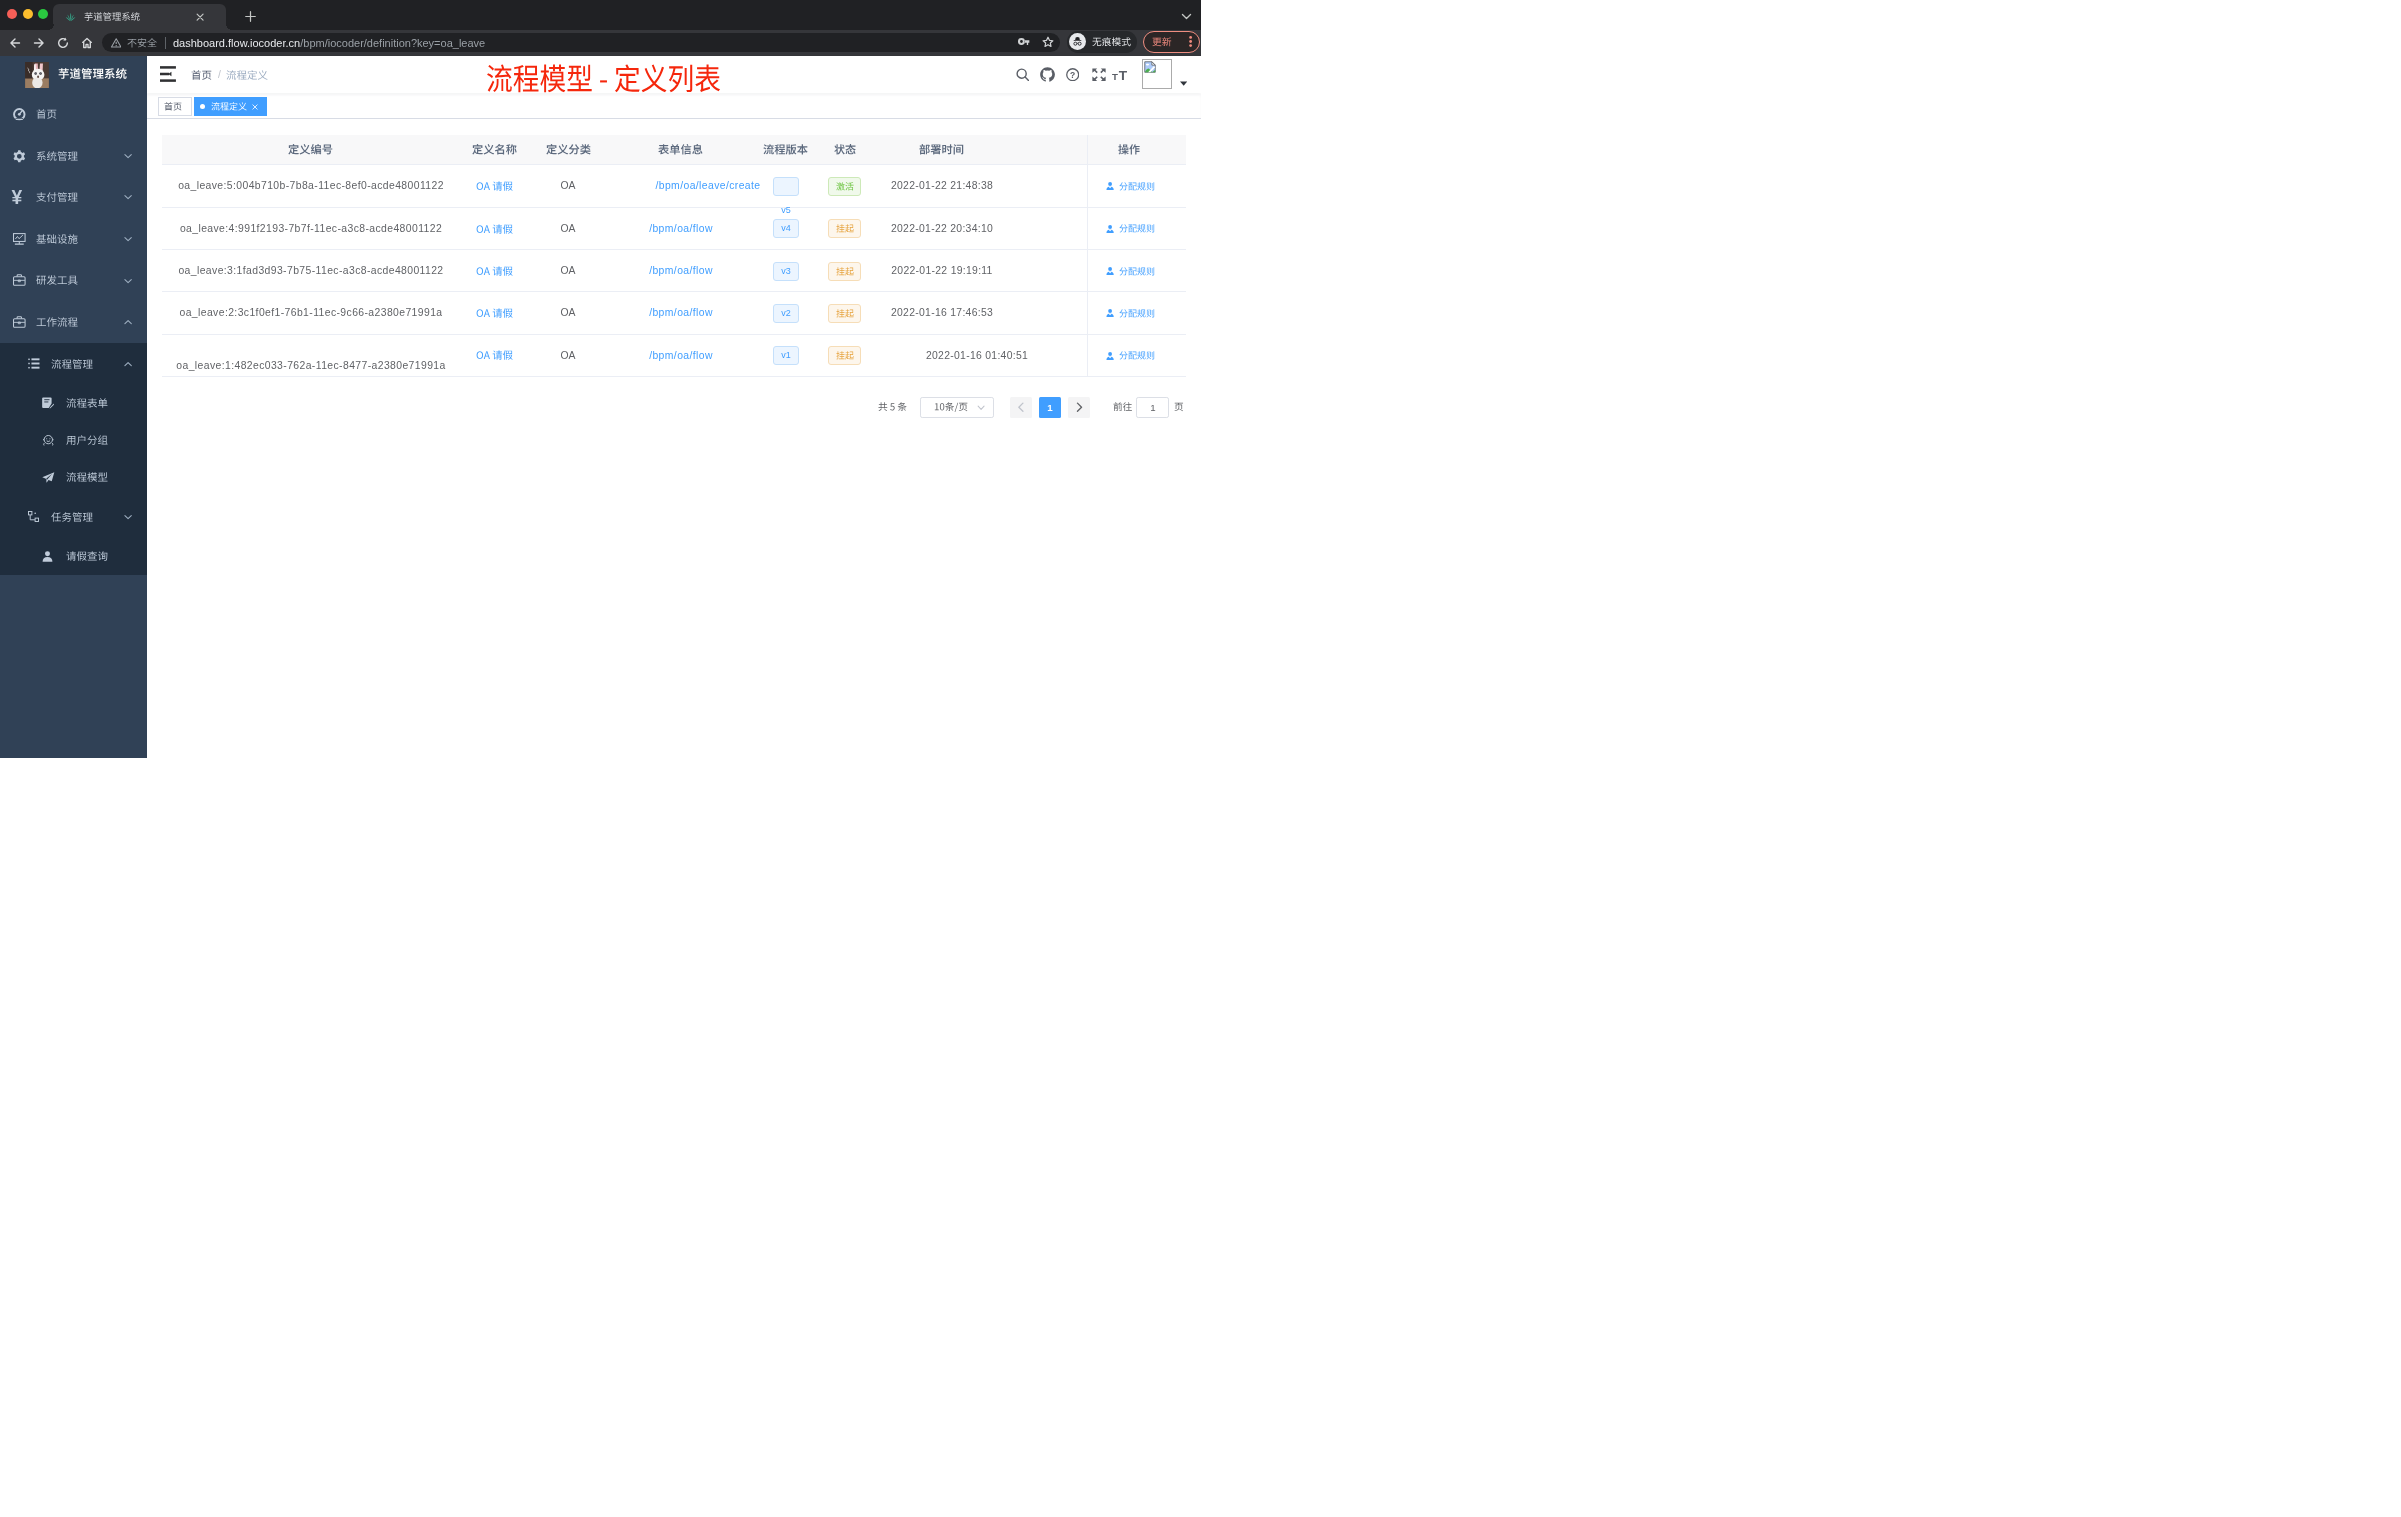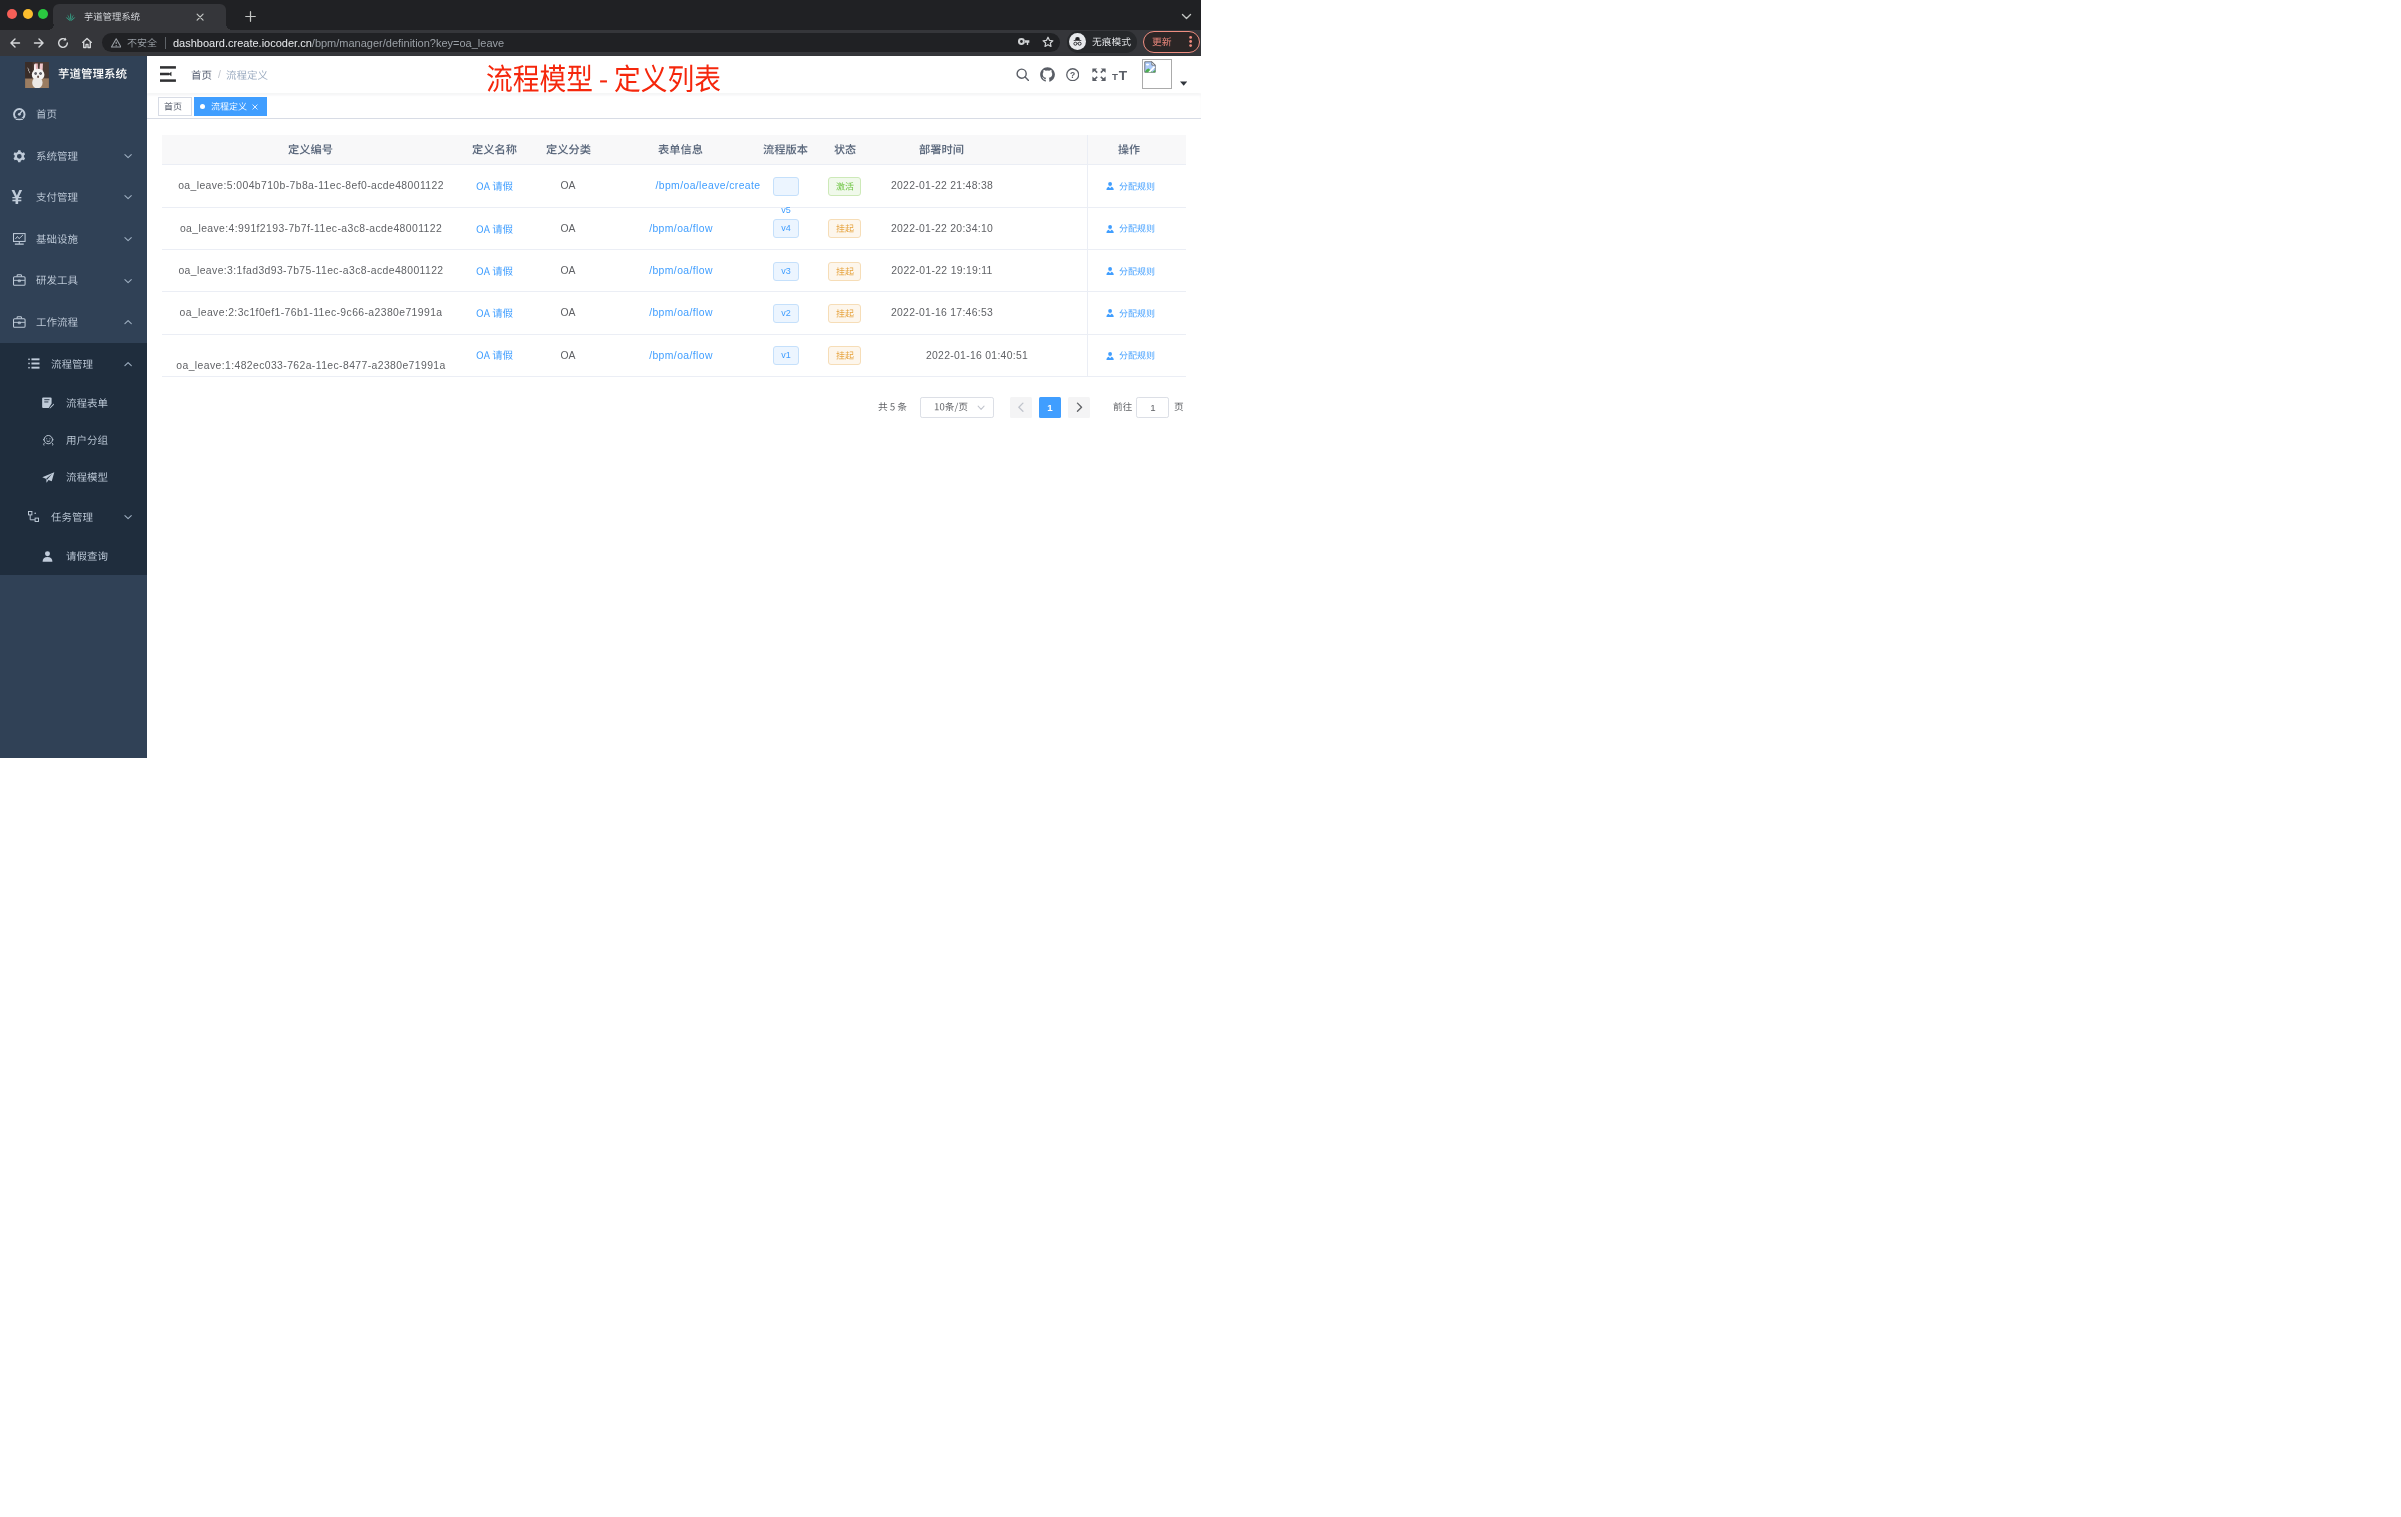--- a/index.html
+++ b/index.html
@@ -58,21 +58,21 @@
       <path d="M7 1 L13.4 12.2 H0.6 Z" fill="none" stroke="#9aa0a6" stroke-width="1.4" stroke-linejoin="round"></path>
       <path d="M7 5 V8.2" stroke="#9aa0a6" stroke-width="1.5"></path>
       <circle cx="7" cy="10.4" r="0.9" fill="#9aa0a6"></circle>
     </svg>
     <svg style="position:absolute;left:127px;top:38px;" width="30" height="10" viewBox="0 -860 3000 1000" preserveAspectRatio="none" fill="#9aa0a6">
       <use href="#g400_4e0d" x="0"></use>
       <use href="#g400_5b89" x="1000"></use>
       <use href="#g400_5168" x="2000"></use>
     </svg>
     <div style="position:absolute;left:165px;top:37px;width:0.7px;height:12px;background:#5f6368;"></div>
-    <div style="position:absolute;left:173px;top:38px;font:400 11px &quot;Liberation Sans&quot;,sans-serif;line-height:11px;white-space:pre;"><span style="color:#e8eaed">dashboard.create.iocoder.cn</span><span style="color:#9aa0a6">/bpm/manager/definition?key=oa_leave</span></div>
+    <div style="position:absolute;left:173px;top:38px;font:400 11px &quot;Liberation Sans&quot;,sans-serif;line-height:11px;white-space:pre;"><span style="color:#e8eaed">dashboard.flow.iocoder.cn</span><span style="color:#9aa0a6">/bpm/iocoder/definition?key=oa_leave</span></div>
     <svg style="position:absolute;left:1017px;top:37px" width="13.4" height="9.7" viewBox="0 0 18 13">
       <path fill="#d0d2d4" fill-rule="evenodd" d="M6 1.3 A4.7 4.7 0 1 0 6 10.7 A4.7 4.7 0 1 0 6 1.3 Z M6 4.1 A1.9 1.9 0 1 1 6 7.9 A1.9 1.9 0 1 1 6 4.1 Z M10.2 4.3 H16.6 V7.7 H15.0 V10.6 H13.2 V7.7 H10.2 Z"></path>
     </svg>
     <svg style="position:absolute;left:1042px;top:36px" width="12" height="12" viewBox="0 0 16 16">
       <path d="M8 1.6 L9.9 5.8 L14.5 6.3 L11.1 9.4 L12.0 13.9 L8 11.6 L4.0 13.9 L4.9 9.4 L1.5 6.3 L6.1 5.8 Z" fill="none" stroke="#d0d2d4" stroke-width="1.6" stroke-linejoin="round"></path>
     </svg>
     <div style="position:absolute;left:1067px;top:31px;width:70px;height:21.5px;background:#26282b;border-radius:10.8px;"></div>
     <div style="position:absolute;left:1069px;top:33px;width:17.4px;height:17.4px;border-radius:50%;background:#e8eaed;"></div>
     <svg style="position:absolute;left:1072px;top:36px" width="11" height="10.4" viewBox="0 0 15 14">
       <g fill="#202124">

